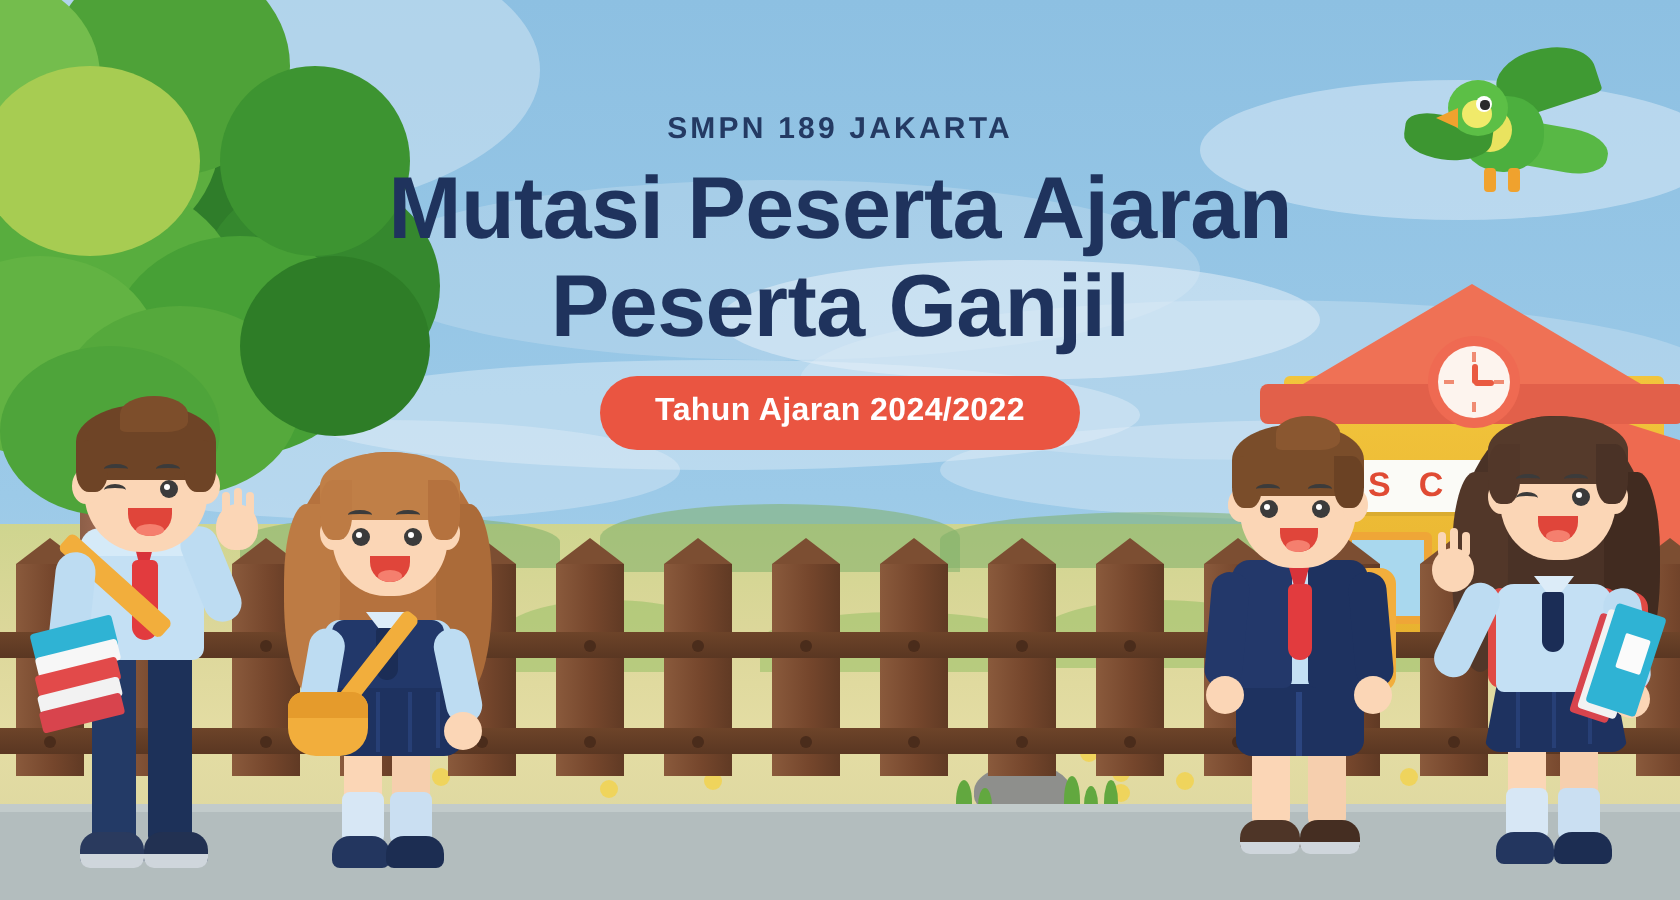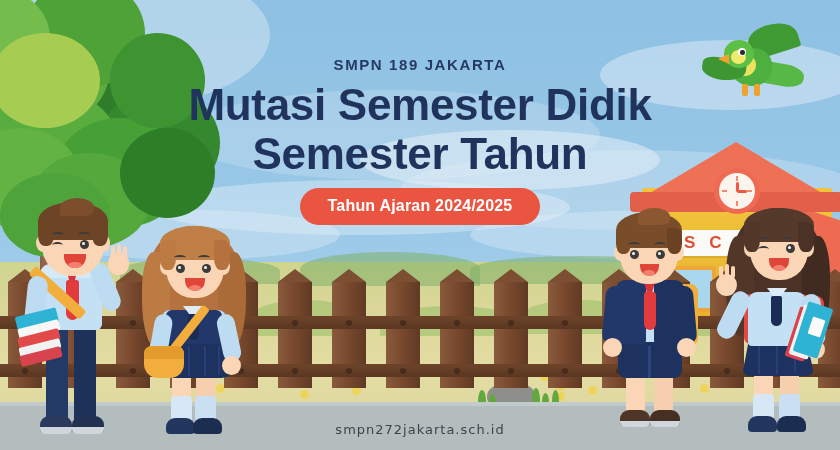--- a/index.html
+++ b/index.html
@@ -649,23 +649,22 @@
     <div class="eye-closed" style="left:40px;top:48px;"></div>
     <div class="eye" style="left:68px;top:46px;"></div>
     <div class="eye-hl" style="left:70px;top:48px;"></div>
     <div class="mouth" style="left:51px;top:60px;width:20px;height:13px;"></div>
     <div class="tongue" style="left:55px;top:67px;width:12px;height:6px;"></div>
   </div>
 
   <div class="eyebrow">SMPN 189 JAKARTA</div>
 
   <div class="title">
-    <div>Mutasi Semester Didik</div>
-    <div>Semester Tahun</div>
+    <div>Mutasi Peserta Ajaran</div>
+    <div>Peserta Ganjil</div>
   </div>
 
   <div class="badge-wrap">
-    <span class="badge">Tahun Ajaran 2024/2025</span>
-  </div>
-
-  <div class="website">smpn272jakarta.sch.id</div>
+    <span class="badge">Tahun Ajaran 2024/2022</span>
+  </div>
+
 
 </div>
 
 </body></html>

